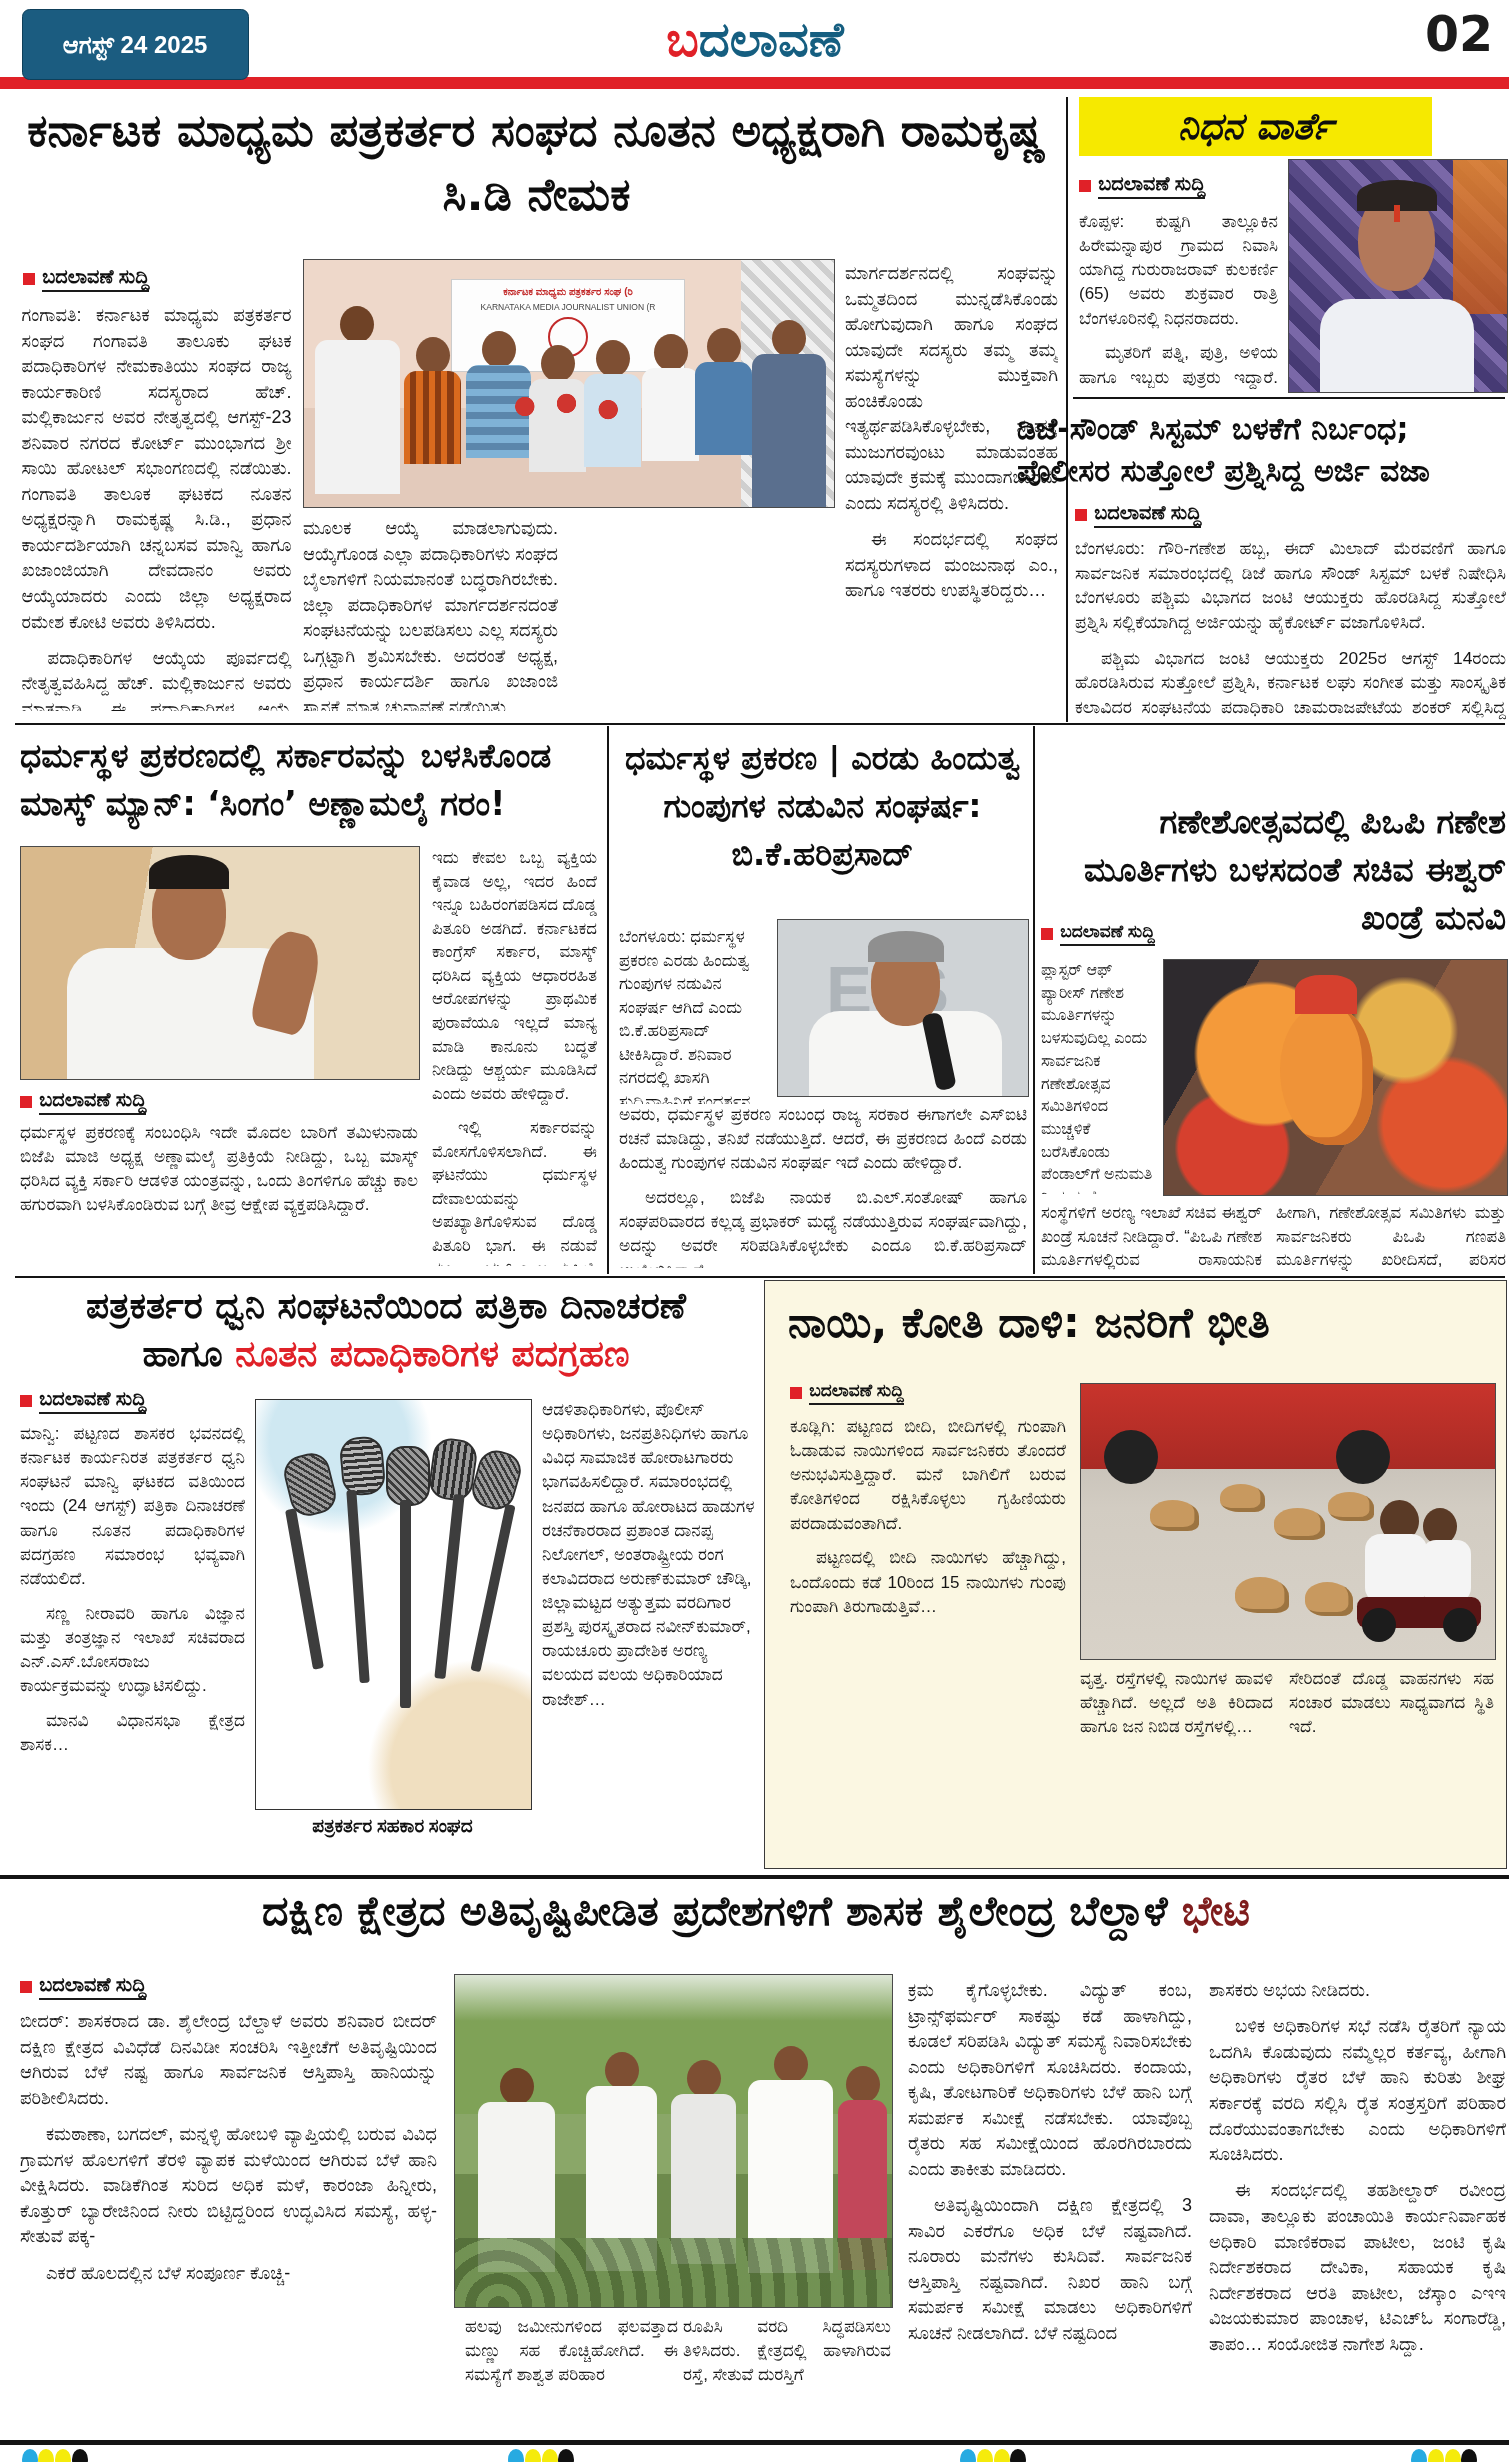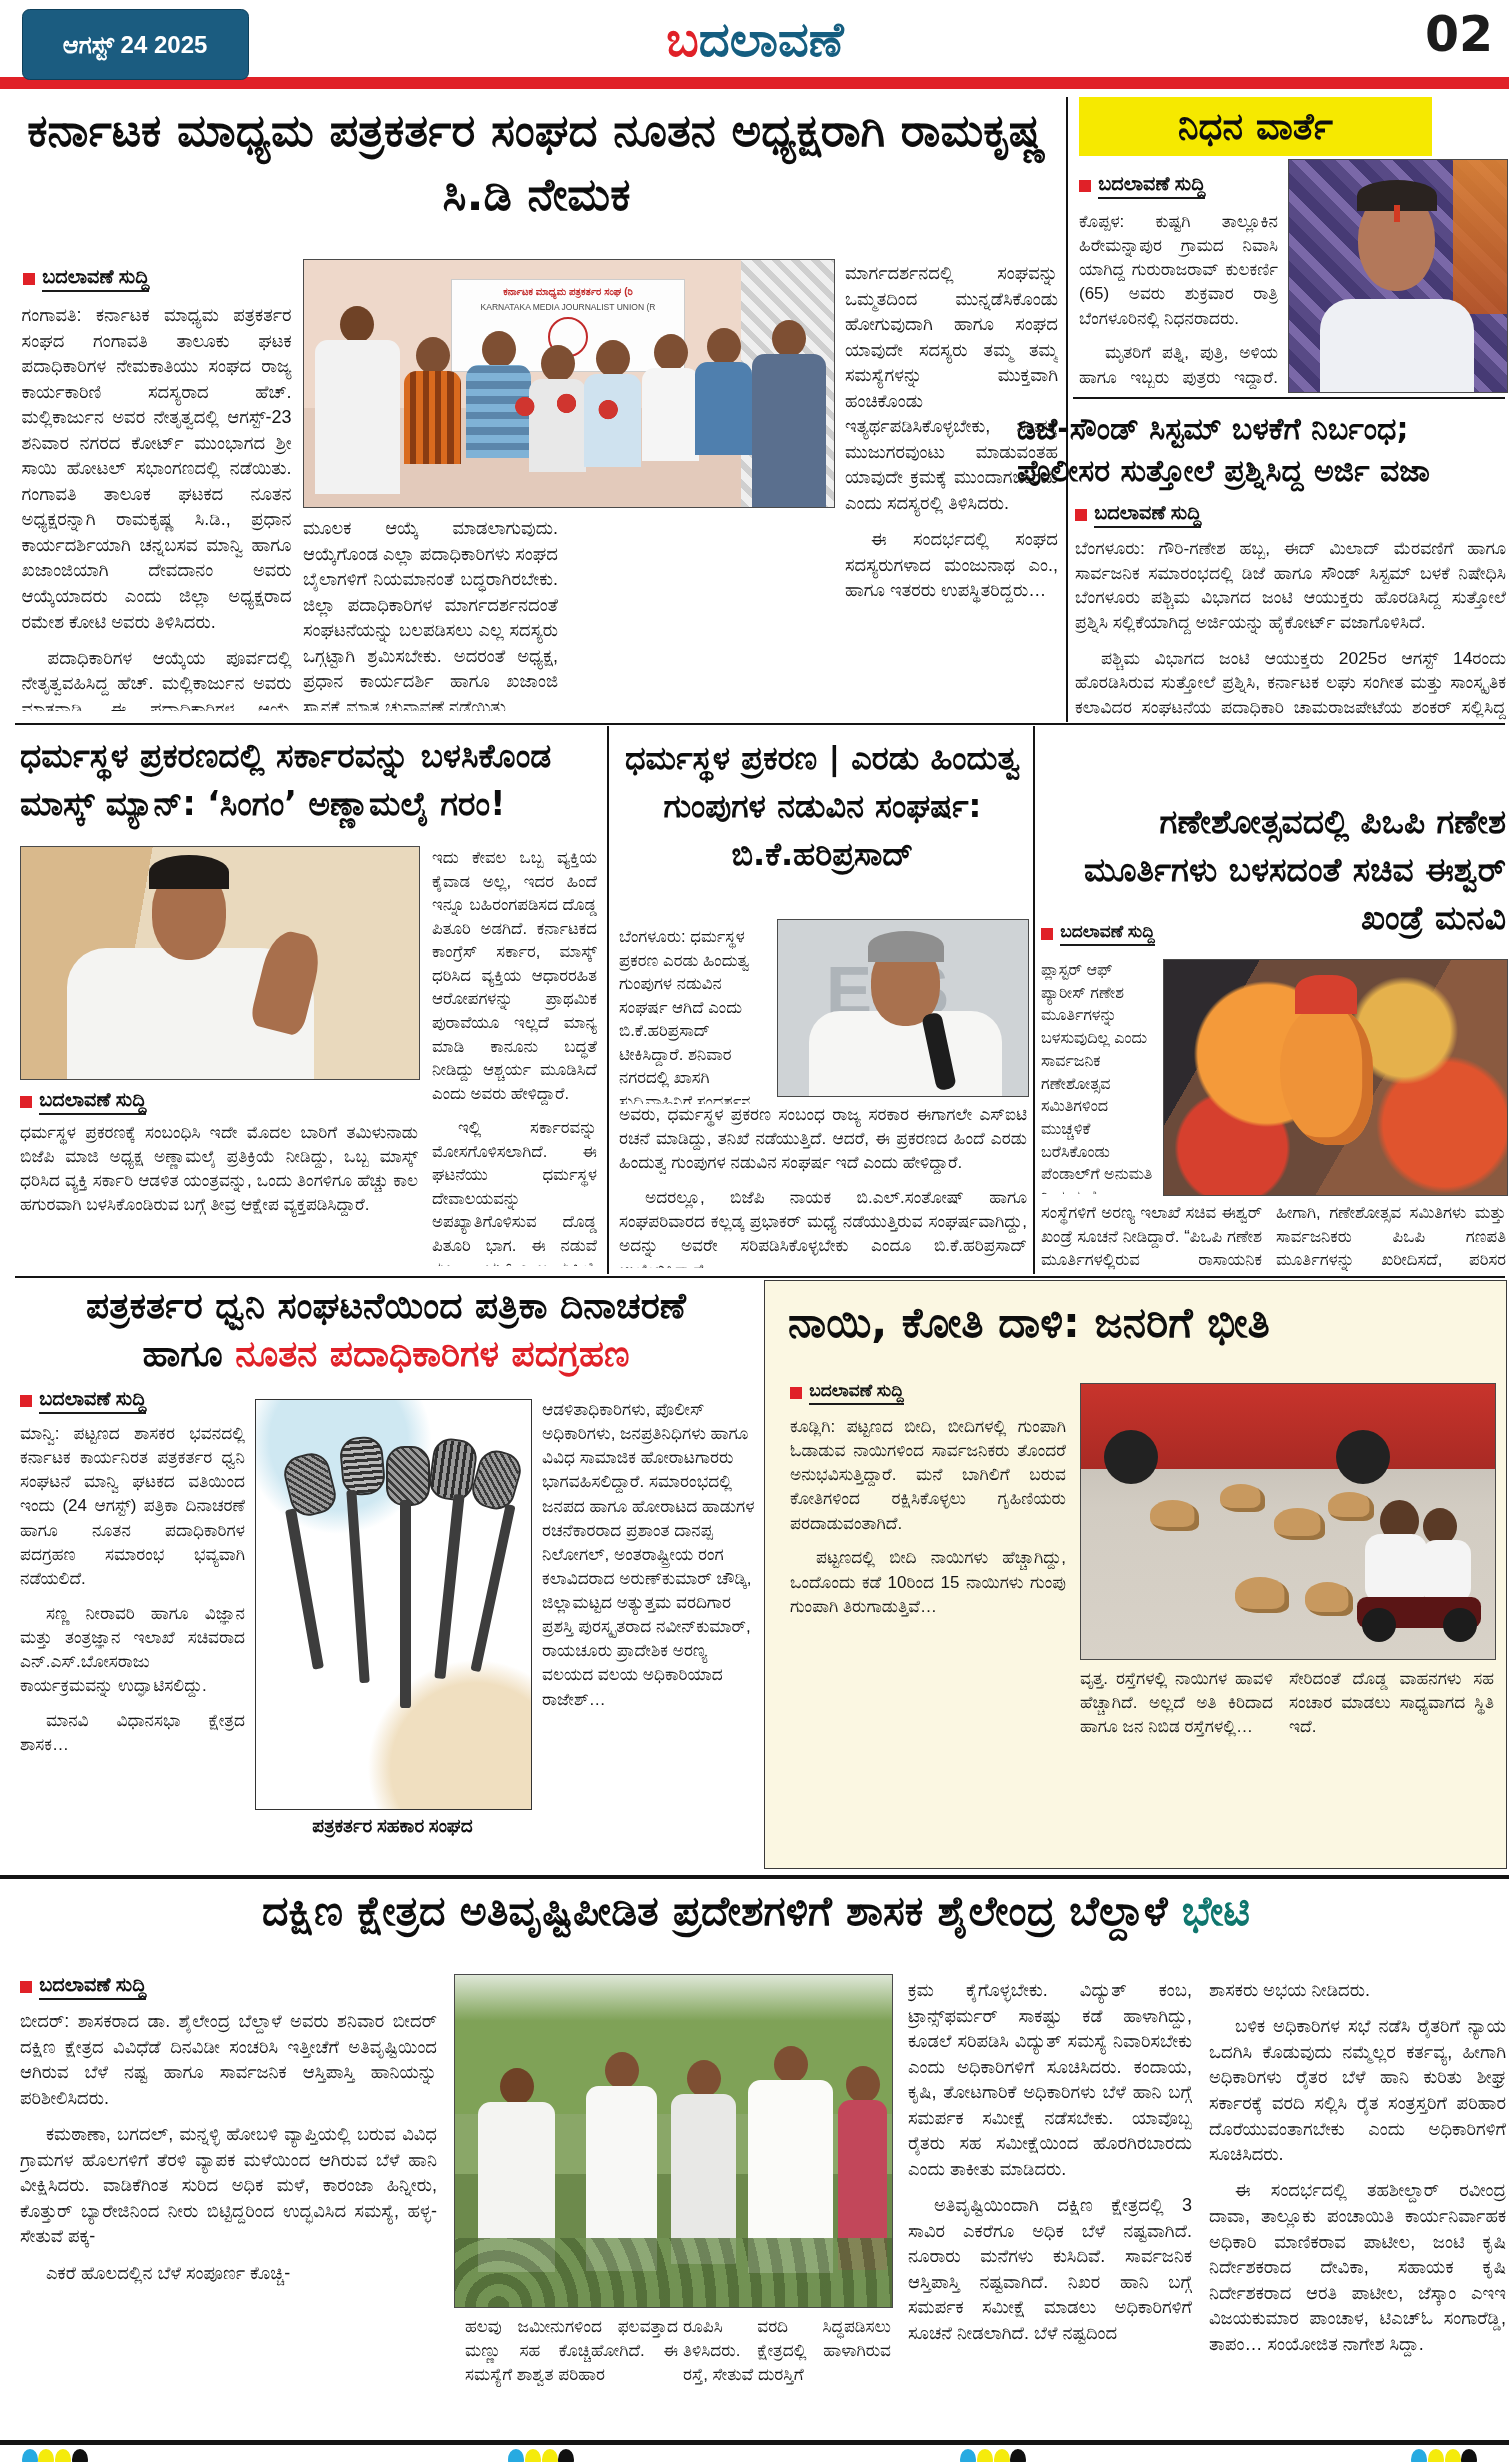--- a/index.html
+++ b/index.html
@@ -92,21 +92,21 @@
     <div class="abs" style="left:193px;top:131px;width:139px;height:31px;background:radial-gradient(circle at 20% 50%,#d0352f 9.3px,transparent 10px),radial-gradient(circle at 50% 40%,#d0352f 9.3px,transparent 10px),radial-gradient(circle at 80% 60%,#d0352f 9.3px,transparent 10px);"></div>
   </div>
   <div class="abs body-text" style="left:303px;top:516px;width:255px;height:195px;overflow:hidden;">ಮೂಲಕ ಆಯ್ಕೆ ಮಾಡಲಾಗುವುದು. ಆಯ್ಕೆಗೊಂಡ ಎಲ್ಲಾ ಪದಾಧಿಕಾರಿಗಳು ಸಂಘದ ಬೈಲಾಗಳಿಗೆ ನಿಯಮಾನಂತೆ ಬದ್ಧರಾಗಿರಬೇಕು. ಜಿಲ್ಲಾ ಪದಾಧಿಕಾರಿಗಳ ಮಾರ್ಗದರ್ಶನದಂತೆ ಸಂಘಟನೆಯನ್ನು ಬಲಪಡಿಸಲು ಎಲ್ಲ ಸದಸ್ಯರು ಒಗ್ಗಟ್ಟಾಗಿ ಶ್ರಮಿಸಬೇಕು. ಅದರಂತೆ ಅಧ್ಯಕ್ಷ, ಪ್ರಧಾನ ಕಾರ್ಯದರ್ಶಿ ಹಾಗೂ ಖಜಾಂಜಿ ಸ್ಥಾನಕ್ಕೆ ಮಾತ್ರ ಚುನಾವಣೆ ನಡೆಯಿತು…</div>
   <div class="abs body-text" style="left:845px;top:261px;width:213px;height:452px;overflow:hidden;">
     <p class="noindent">ಮಾರ್ಗದರ್ಶನದಲ್ಲಿ ಸಂಘವನ್ನು ಒಮ್ಮತದಿಂದ ಮುನ್ನಡೆಸಿಕೊಂಡು ಹೋಗುವುದಾಗಿ ಹಾಗೂ ಸಂಘದ ಯಾವುದೇ ಸದಸ್ಯರು ತಮ್ಮ ತಮ್ಮ ಸಮಸ್ಯೆಗಳನ್ನು ಮುಕ್ತವಾಗಿ ಹಂಚಿಕೊಂಡು ಇತ್ಯರ್ಥಪಡಿಸಿಕೊಳ್ಳಬೇಕು, ಸಂಘಕ್ಕೆ ಮುಜುಗರವುಂಟು ಮಾಡುವಂತಹ ಯಾವುದೇ ಕ್ರಮಕ್ಕೆ ಮುಂದಾಗಬಾರದು ಎಂದು ಸದಸ್ಯರಲ್ಲಿ ತಿಳಿಸಿದರು.</p>
     <p>ಈ ಸಂದರ್ಭದಲ್ಲಿ ಸಂಘದ ಸದಸ್ಯರುಗಳಾದ ಮಂಜುನಾಥ ಎಂ., ಹಾಗೂ ಇತರರು ಉಪಸ್ಥಿತರಿದ್ದರು…</p>
   </div>
 
   <div class="rule-v" style="left:1066px;top:97px;height:625px;"></div>
 
-  <div class="abs" style="left:1079px;top:97px;width:353px;height:59px;background:#f6e900;display:flex;align-items:center;justify-content:center;">
+  <div class="abs" style="left:1079px;top:97px;width:353px;height:59px;background:#f6e900;display:flex;align-items:center;justify-content:center;font-style:italic;">
     <span class="headline" style="font-size:37px;">ನಿಧನ ವಾರ್ತೆ</span>
   </div>
   <div class="abs byline" style="left:1079px;top:173px;">
     <span class="sq"></span>
       <span class="txt">ಬದಲಾವಣೆ ಸುದ್ದಿ</span>
   </div>
   <div class="abs body-text" style="left:1079px;top:210px;width:199px;height:184px;overflow:hidden;font-size:17px;">
     <p class="noindent">ಕೊಪ್ಪಳ: ಕುಷ್ಟಗಿ ತಾಲ್ಲೂಕಿನ ಹಿರೇಮನ್ನಾಪುರ ಗ್ರಾಮದ ನಿವಾಸಿ ಯಾಗಿದ್ದ ಗುರುರಾಜರಾವ್ ಕುಲಕರ್ಣಿ (65) ಅವರು ಶುಕ್ರವಾರ ರಾತ್ರಿ ಬೆಂಗಳೂರಿನಲ್ಲಿ ನಿಧನರಾದರು.</p>
     <p>ಮೃತರಿಗೆ ಪತ್ನಿ, ಪುತ್ರಿ, ಅಳಿಯ ಹಾಗೂ ಇಬ್ಬರು ಪುತ್ರರು ಇದ್ದಾರೆ. ಅಂತ್ಯಕ್ರಿಯೆ ಶನಿವಾರ ಸ್ವಗ್ರಾಮ ಹಿರೇಮನ್ನಾಪುರದಲ್ಲಿ ನಡೆಯಿತು.</p>
   </div>
@@ -240,21 +240,21 @@
         <div class="abs" style="left:86px;top:108px;width:34px;height:34px;background:#1c1c1c;border-radius:50%;"></div>
       </div>
     </div>
     <div class="abs body-text" style="left:315px;top:386px;width:193px;height:181px;overflow:hidden;font-size:17px;">ವೃತ್ತ. ರಸ್ತೆಗಳಲ್ಲಿ ನಾಯಿಗಳ ಹಾವಳಿ ಹೆಚ್ಚಾಗಿದೆ. ಅಲ್ಲದೆ ಅತಿ ಕಿರಿದಾದ ಹಾಗೂ ಜನ ನಿಬಿಡ ರಸ್ತೆಗಳಲ್ಲಿ…</div>
     <div class="abs body-text" style="left:524px;top:386px;width:205px;height:181px;overflow:hidden;font-size:17px;">ಸೇರಿದಂತೆ ದೊಡ್ಡ ವಾಹನಗಳು ಸಹ ಸಂಚಾರ ಮಾಡಲು ಸಾಧ್ಯವಾಗದ ಸ್ಥಿತಿ ಇದೆ.</div>
   </div>
 
   <div class="rule-h" style="left:0;top:1875px;width:1510px;height:3.9px;"></div>
 
   <div class="abs headline" style="left:18.5px;top:1887px;width:1475px;font-size:41px;text-align:center;">
-    <span style="color:#0e0e0e;">ದಕ್ಷಿಣ ಕ್ಷೇತ್ರದ ಅತಿವೃಷ್ಟಿಪೀಡಿತ ಪ್ರದೇಶಗಳಿಗೆ ಶಾಸಕ ಶೈಲೇಂದ್ರ ಬೆಲ್ದಾಳೆ </span><span style="color:#0f766e;">ಭೇಟಿ</span>
+    <span style="color:#0e0e0e;">ದಕ್ಷಿಣ ಕ್ಷೇತ್ರದ ಅತಿವೃಷ್ಟಿಪೀಡಿತ ಪ್ರದೇಶಗಳಿಗೆ ಶಾಸಕ ಶೈಲೇಂದ್ರ ಬೆಲ್ದಾಳೆ </span><span style="color:#7f1d1d;">ಭೇಟಿ</span>
   </div>
   <div class="abs byline" style="left:20px;top:1974px;">
     <span class="sq"></span>
       <span class="txt">ಬದಲಾವಣೆ ಸುದ್ದಿ</span>
   </div>
   <div class="abs body-text" style="left:20px;top:2009px;width:417px;height:429px;overflow:hidden;font-size:18px;">
     <p class="noindent">ಬೀದರ್: ಶಾಸಕರಾದ ಡಾ. ಶೈಲೇಂದ್ರ ಬೆಲ್ದಾಳೆ ಅವರು ಶನಿವಾರ ಬೀದರ್ ದಕ್ಷಿಣ ಕ್ಷೇತ್ರದ ವಿವಿಧೆಡೆ ದಿನವಿಡೀ ಸಂಚರಿಸಿ ಇತ್ತೀಚೆಗೆ ಅತಿವೃಷ್ಟಿಯಿಂದ ಆಗಿರುವ ಬೆಳೆ ನಷ್ಟ ಹಾಗೂ ಸಾರ್ವಜನಿಕ ಆಸ್ತಿಪಾಸ್ತಿ ಹಾನಿಯನ್ನು ಪರಿಶೀಲಿಸಿದರು.</p>
     <p>ಕಮಠಾಣಾ, ಬಗದಲ್, ಮನ್ನಳ್ಳಿ ಹೋಬಳಿ ವ್ಯಾಪ್ತಿಯಲ್ಲಿ ಬರುವ ವಿವಿಧ ಗ್ರಾಮಗಳ ಹೊಲಗಳಿಗೆ ತೆರಳಿ ವ್ಯಾಪಕ ಮಳೆಯಿಂದ ಆಗಿರುವ ಬೆಳೆ ಹಾನಿ ವೀಕ್ಷಿಸಿದರು. ವಾಡಿಕೆಗಿಂತ ಸುರಿದ ಅಧಿಕ ಮಳೆ, ಕಾರಂಜಾ ಹಿನ್ನೀರು, ಕೊತ್ತುರ್ ಬ್ಯಾರೇಜಿನಿಂದ ನೀರು ಬಿಟ್ಟಿದ್ದರಿಂದ ಉದ್ಭವಿಸಿದ ಸಮಸ್ಯೆ, ಹಳ್ಳ-ಸೇತುವೆ ಪಕ್ಕ-</p>
     <p>ಎಕರೆ ಹೊಲದಲ್ಲಿನ ಬೆಳೆ ಸಂಪೂರ್ಣ ಕೊಚ್ಚಿ-</p>
   </div>

